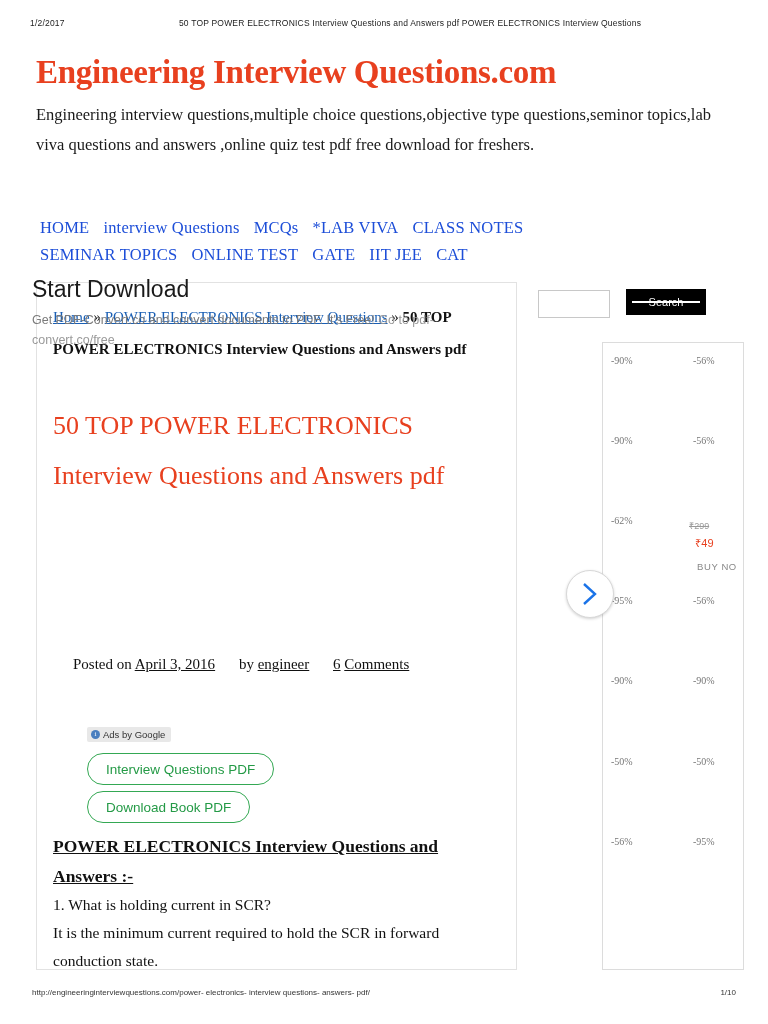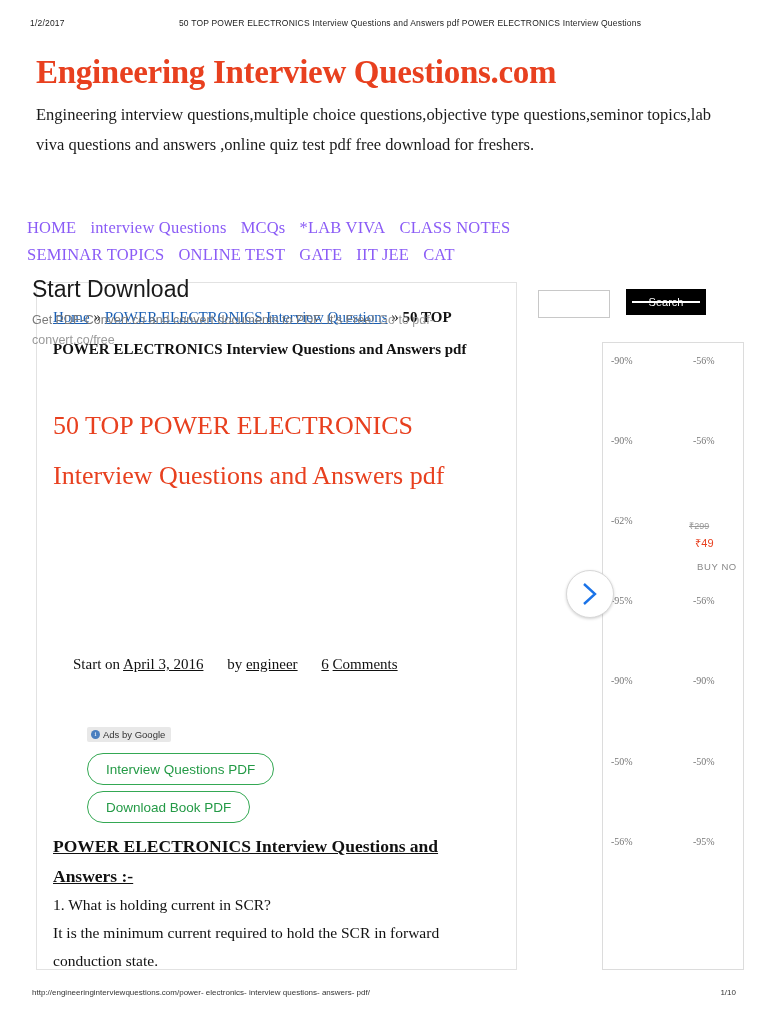--- a/index.html
+++ b/index.html
@@ -90,26 +90,26 @@
     font-size: 16.5px;
     line-height: 30px;
     color: #1a1a1a;
     margin: 8px 0 0 0;
     width: 680px;
   }
 
   
   .nav {
     position: absolute;
-    left: 27px;
+    left: 40px;
     top: 214px;
     width: 690px;
     font-family: "Liberation Serif", serif;
     font-size: 16.5px;
-    color: #8b5cf6;
+    color: #1d4ed8;
     line-height: 27px;
     letter-spacing: 0.2px;
   }
   .nav span {
     margin-right: 14px;
     white-space: nowrap;
     cursor: pointer;
   }
   .nav .row2 {
     display: block;
@@ -408,21 +408,21 @@
       <a>Home</a>
       <span class="bc-sep">»</span>
       <a>POWER ELECTRONICS Interview Questions</a>
       <span class="bc-sep">»</span>
       <span class="bc-current">50 TOP POWER ELECTRONICS Interview Questions and Answers pdf</span>
     </div>
 
     <h2 class="post-title">50 TOP POWER ELECTRONICS Interview Questions and Answers pdf</h2>
 
     <div class="post-meta">
-      <span class="sp"></span><span>Start on</span>
+      <span class="sp"></span><span>Posted on</span>
       <span class="u">April 3, 2016</span>
       <span class="sp"></span><span>by</span>
       <span class="u">engineer</span>
       <span class="sp"></span><span class="u">6</span>
       <span class="u">Comments</span>
     </div>
 
     <div class="adsbyg">
       <span class="info-i">i</span>
       <span>Ads by Google</span>

